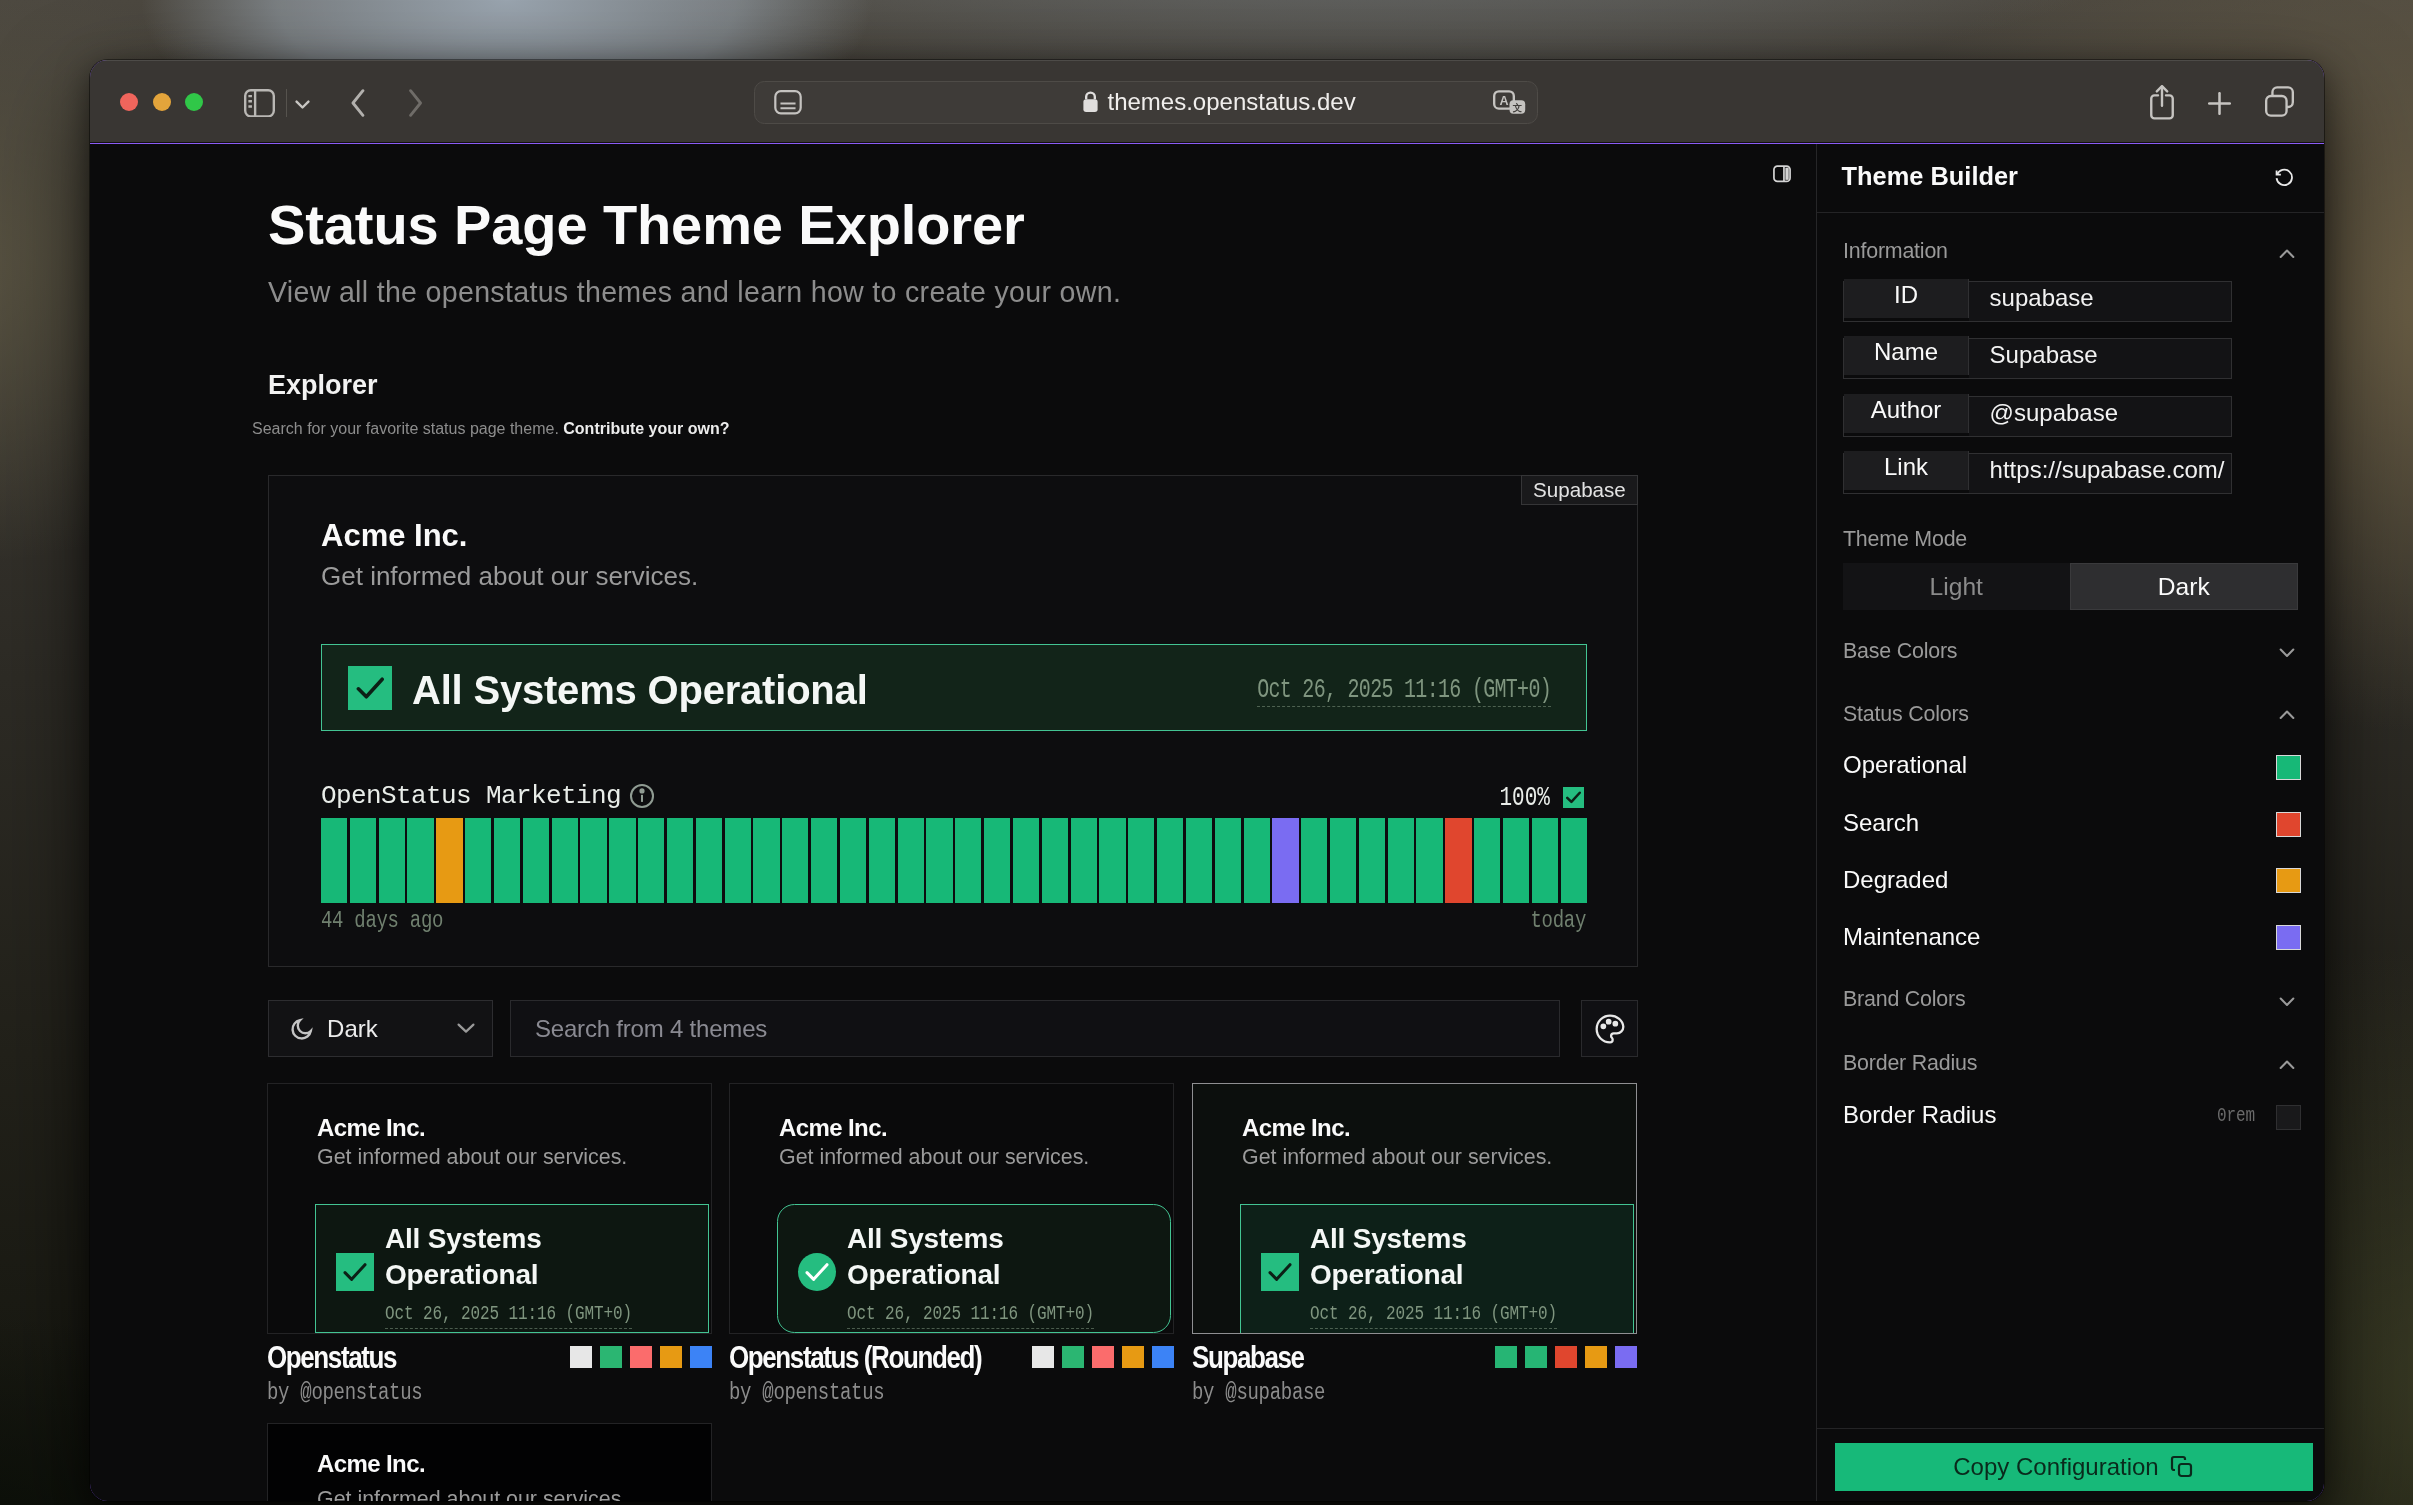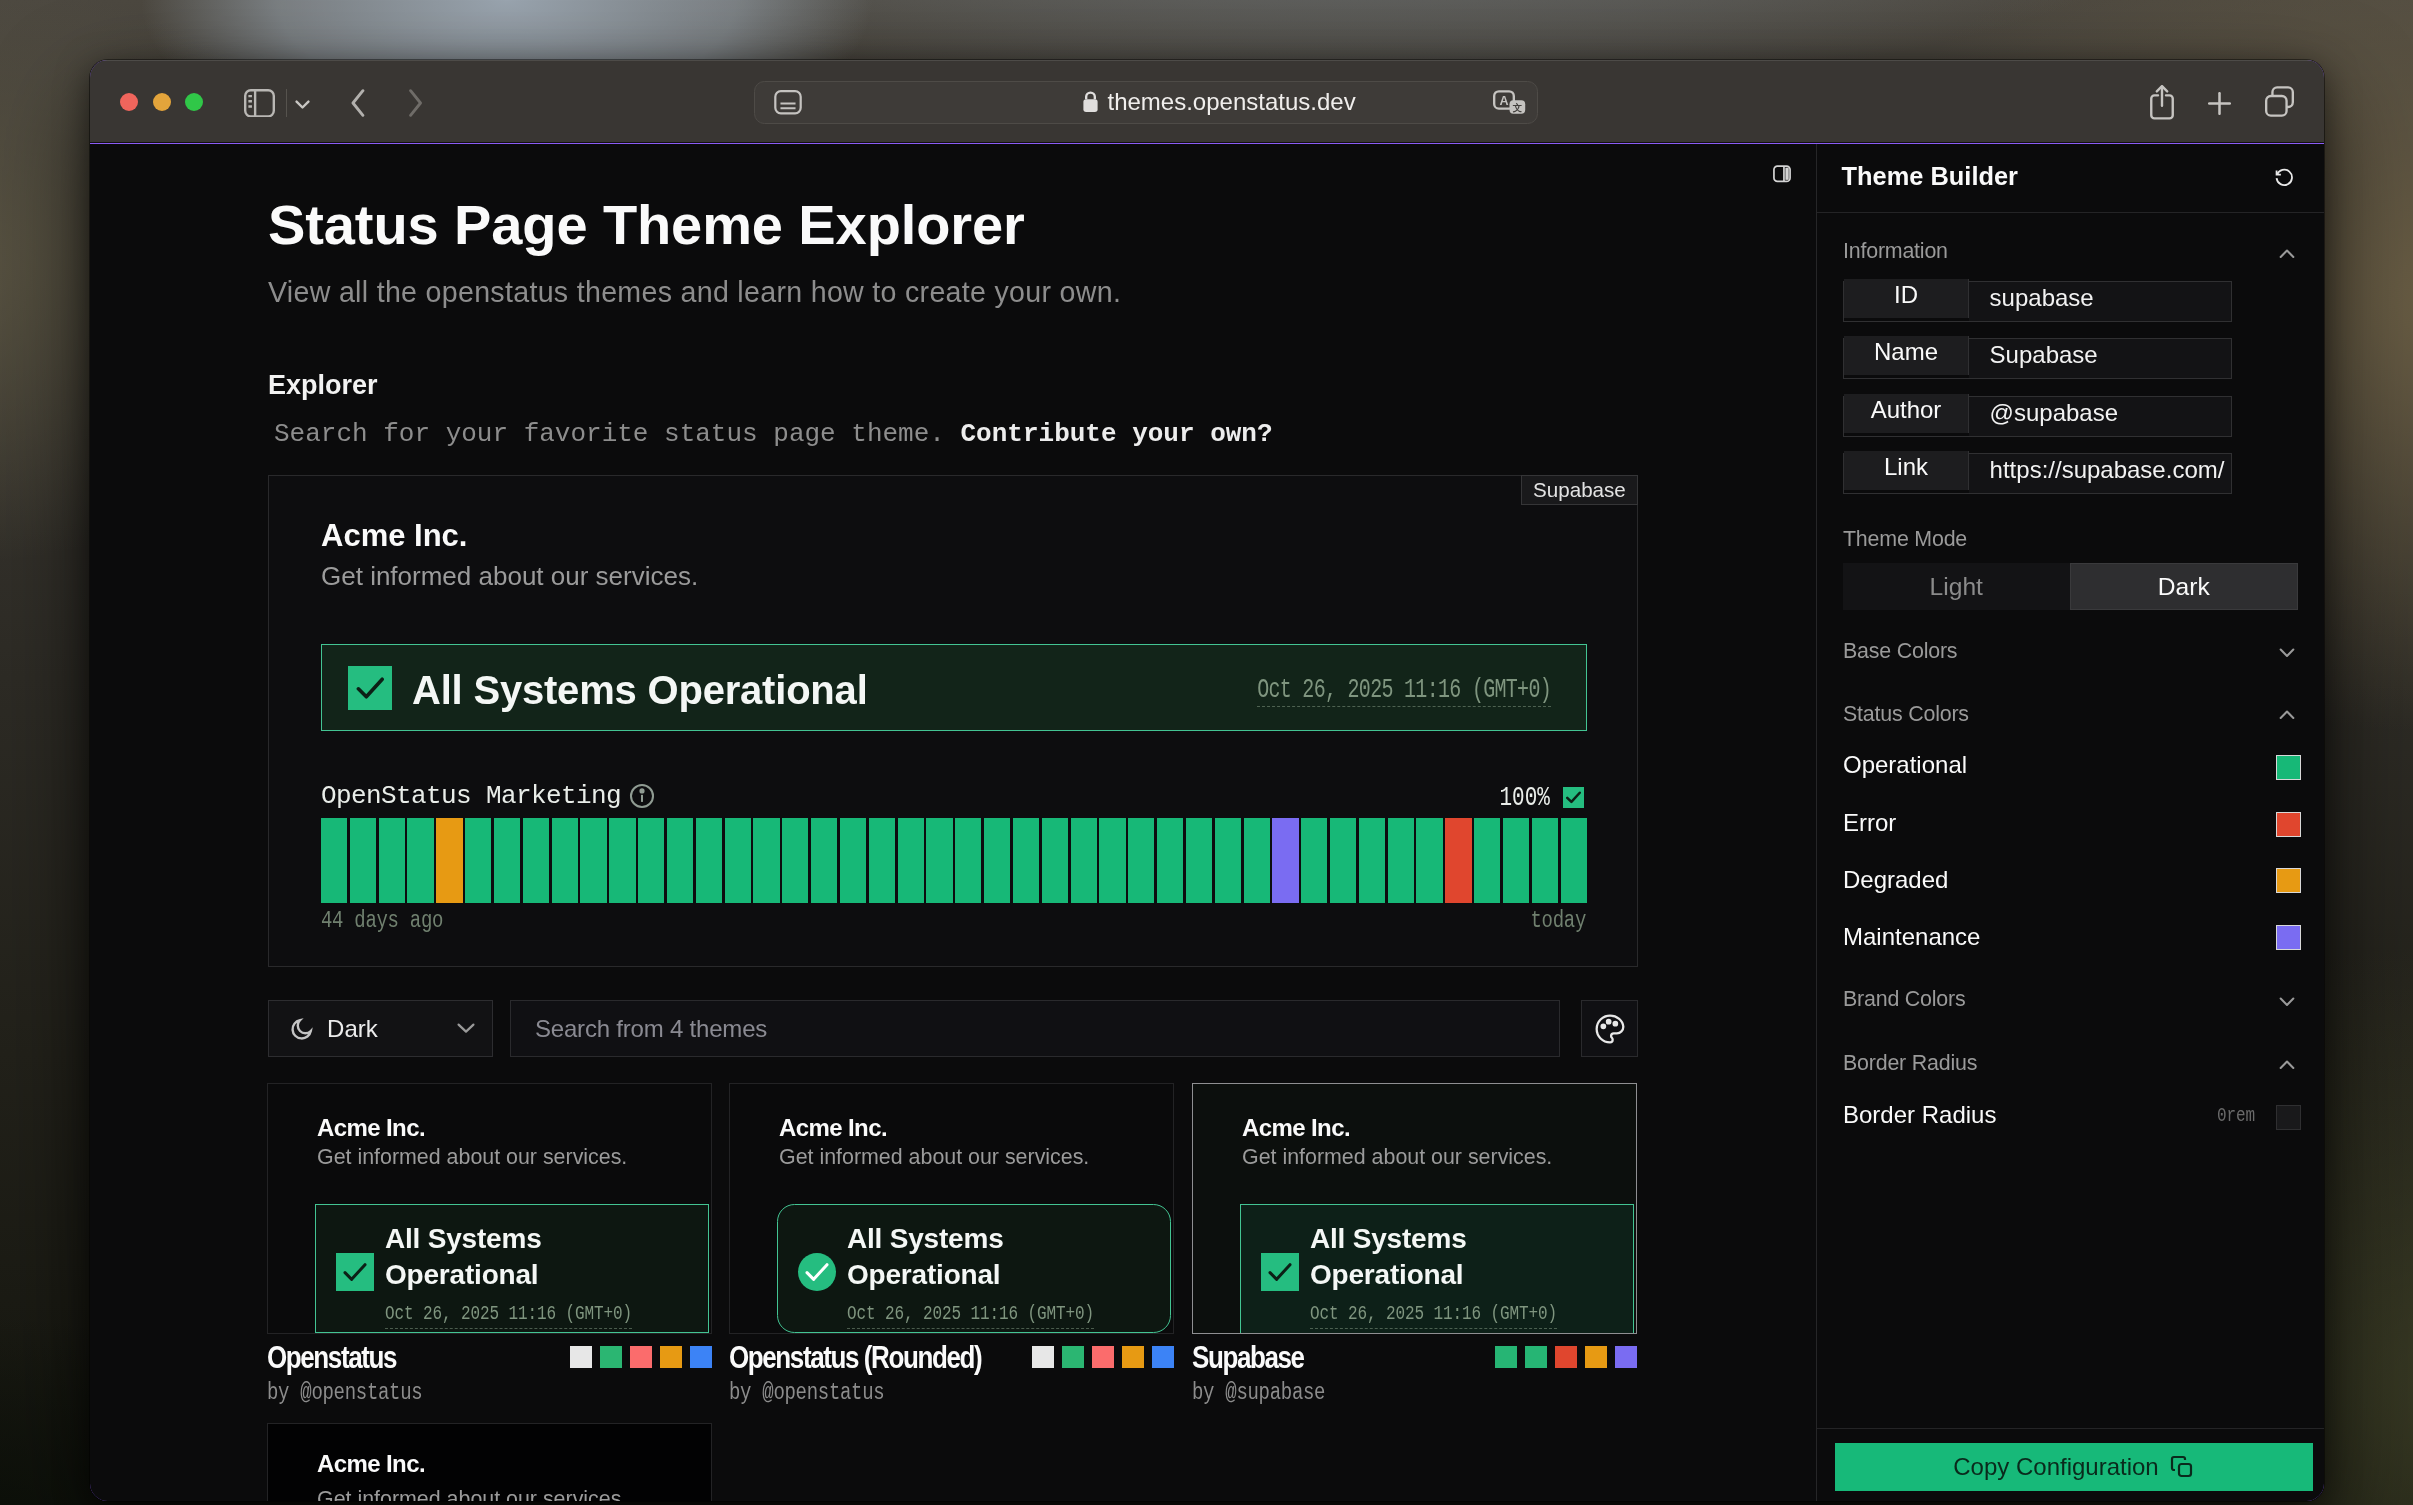--- a/index.html
+++ b/index.html
@@ -39,21 +39,21 @@
     color:#f0eeec; font-size:24px; letter-spacing:0;
   }
   
   .wbody { position:absolute; left:0; top:84px; right:0; bottom:0; display:flex; }
   .main { position:relative; width:1726px; background:#0b0b0c; overflow:hidden; }
   .side { position:relative; width:508px; background:#0b0b0c; border-left:0.8px solid #262628; }
 
   .h1 { position:absolute; left:178px; top:53px; font-size:56px; font-weight:700; color:#fafafa; letter-spacing:-0.1px; line-height:1; }
   .sub1 { position:absolute; left:178px; top:134px; font-size:28.6px; letter-spacing:0.3px; color:#8d8d8d; line-height:1; }
   .h2 { position:absolute; left:178px; top:228px; font-size:27px; font-weight:600; color:#f2f2f2; line-height:1; }
-  .sub2 { position:absolute; left:184px; top:277px; font-size:26px; color:#8d8d8d; line-height:1;font-family:Liberation Mono, monospace; }
+  .sub2 { position:absolute; left:162px; top:277px; font-size:16px; color:#8d8d8d; line-height:1; }
   .sub2 b { color:#ededed; font-weight:600; }
 
   
   .pcard { position:absolute; left:178px; top:331px; width:1370px; height:492px; border:0.8px solid #29292b; background:#0d0d0f; }
   .chip { position:absolute; top:-0.8px; right:-0.8px; height:30px; padding:0 11px; background:#19191b; border:0.8px solid #353537; color:#e3e3e3; font-size:20.6px; display:flex; align-items:center; }
   .acme { position:absolute; left:52px; top:44px; font-size:31px; font-weight:700; color:#fafafa; line-height:1; }
   .acmesub { position:absolute; left:52px; top:87px; font-size:26px; color:#9b9b9b; line-height:1; }
   .banner { position:absolute; left:52px; top:168px; width:1266px; height:87px; background:#122419; border:1.2px solid #43c493; }
   .chk { position:absolute; left:26px; top:20.6px; width:44px; height:44px; background:#25bd80; display:flex; align-items:center; justify-content:center; }
   .banner .t { position:absolute; left:90px; top:24.6px; font-size:40px; font-weight:700; color:#f4f7f5; letter-spacing:-0.2px; line-height:1; }
@@ -406,21 +406,21 @@
           <path d="M2 2 L10 10 L18 2"></path>
         </svg>
 
       <div class="seclabel" style="top:560px">Status Colors</div>
       <svg class="chev" style="top:566px" width="16" height="9.5" viewBox="0 0 20 12" fill="none" stroke="#9a9a9a" stroke-width="2.6" stroke-linecap="round" stroke-linejoin="round">
           <path d="M2 10 L10 2 L18 10"></path>
         </svg>
 
       <div class="rowlabel" style="top:609px">Operational</div>
       <div class="swatch" style="top:611px;background:#17b877"></div>
-      <div class="rowlabel" style="top:667px">Error</div>
+      <div class="rowlabel" style="top:667px">Search</div>
       <div class="swatch" style="top:668px;background:#e0462e"></div>
       <div class="rowlabel" style="top:724px">Degraded</div>
       <div class="swatch" style="top:724px;background:#e79a13"></div>
       <div class="rowlabel" style="top:781px">Maintenance</div>
       <div class="swatch" style="top:781px;background:#7a6cf2"></div>
 
       <div class="seclabel" style="top:845px">Brand Colors</div>
       <svg class="chev" style="top:853px" width="16" height="9.5" viewBox="0 0 20 12" fill="none" stroke="#9a9a9a" stroke-width="2.6" stroke-linecap="round" stroke-linejoin="round">
           <path d="M2 2 L10 10 L18 2"></path>
         </svg>

